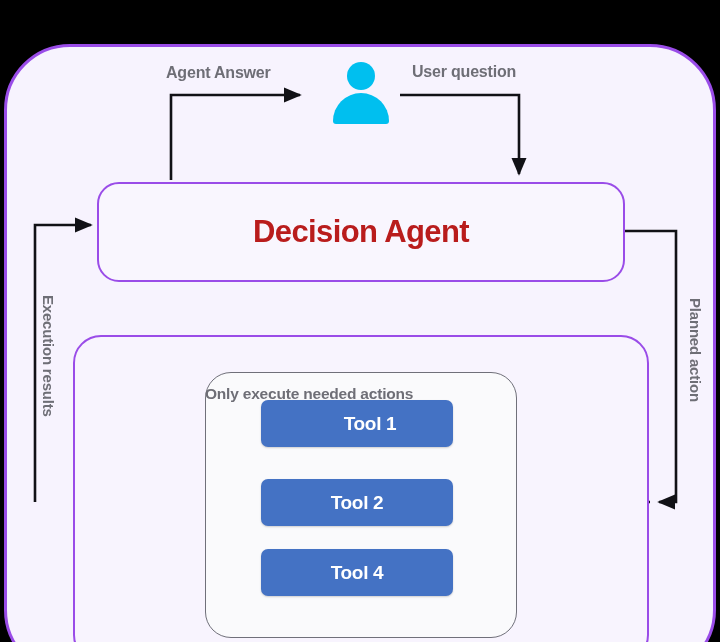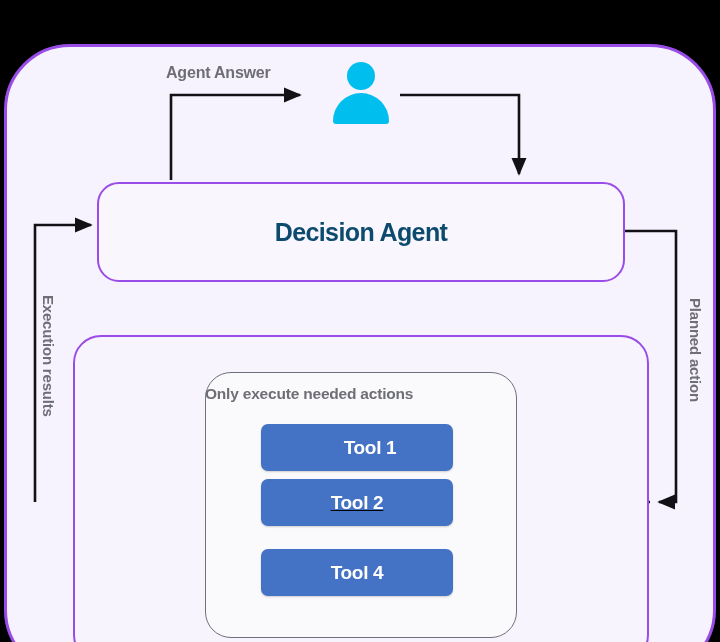--- a/index.html
+++ b/index.html
@@ -78,23 +78,23 @@
     height: 100px;
     box-sizing: border-box;
     background: #f9f6fe;
     border: 2.5px solid #9a4ce8;
     border-radius: 22px;
     display: flex;
     align-items: center;
     justify-content: center;
   }
   .decision-agent .title {
-    font-size: 25px;
-    font-weight: bold;
-    color: #0c4a6e;
+    font-size: 31px;
+    font-weight: bold;
+    color: #b91c1c;
     letter-spacing: -0.6px;
   }
 
   
   .exec-heading {
     position: absolute;
     left: 0;
     top: 261px;
     width: 720px;
     text-align: center;
@@ -152,22 +152,22 @@
     align-items: center;
     justify-content: center;
     box-shadow: 0 1px 2px rgba(0,0,0,0.18);
   }
   .tool .tool-label {
     color: #ffffff;
     font-size: 19px;
     font-weight: bold;
     letter-spacing: -0.3px;
   }
-  .tool-1 { top: 384px; padding-left: 26px; }
-  .tool-2 { top: 439px; text-decoration: underline; }
+  .tool-1 { top: 360px; padding-left: 26px; }
+  .tool-2 { top: 439px; }
   .tool-3 { top: 509px; }
 
   
   .side-label {
     position: absolute;
     font-weight: bold;
     font-size: 15px;
     color: #6e6e76;
     letter-spacing: -0.2px;
     white-space: nowrap;
@@ -232,20 +232,21 @@
     <path d="M 261 462 L 165 462" fill="none" stroke="#111116" stroke-width="2.6" stroke-dasharray="2.6 3.4" stroke-linecap="butt"></path>
     <path d="M 261 533 L 165 533" fill="none" stroke="#111116" stroke-width="2.6" stroke-dasharray="2.6 3.4" stroke-linecap="butt"></path>
   </svg>
 
   <div class="user-icon">
     <div class="head"></div>
     <div class="body"></div>
   </div>
 
   <div class="top-label label-agent-answer">Agent Answer</div>
+  <div class="top-label label-user-question">User question</div>
 
   <div class="decision-agent">
     <span class="title">Decision Agent</span>
   </div>
 
   <div class="exec-box"></div>
 
   <div class="inner-box"></div>
   <div class="inner-box-title">Only execute needed actions</div>
 

